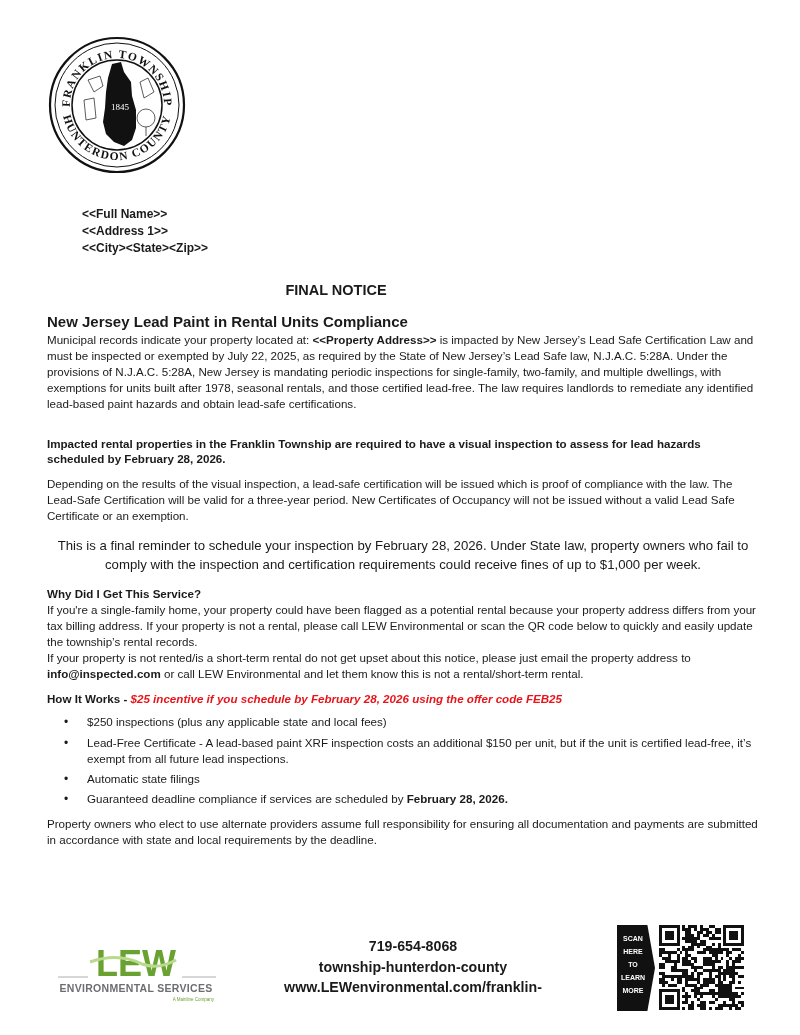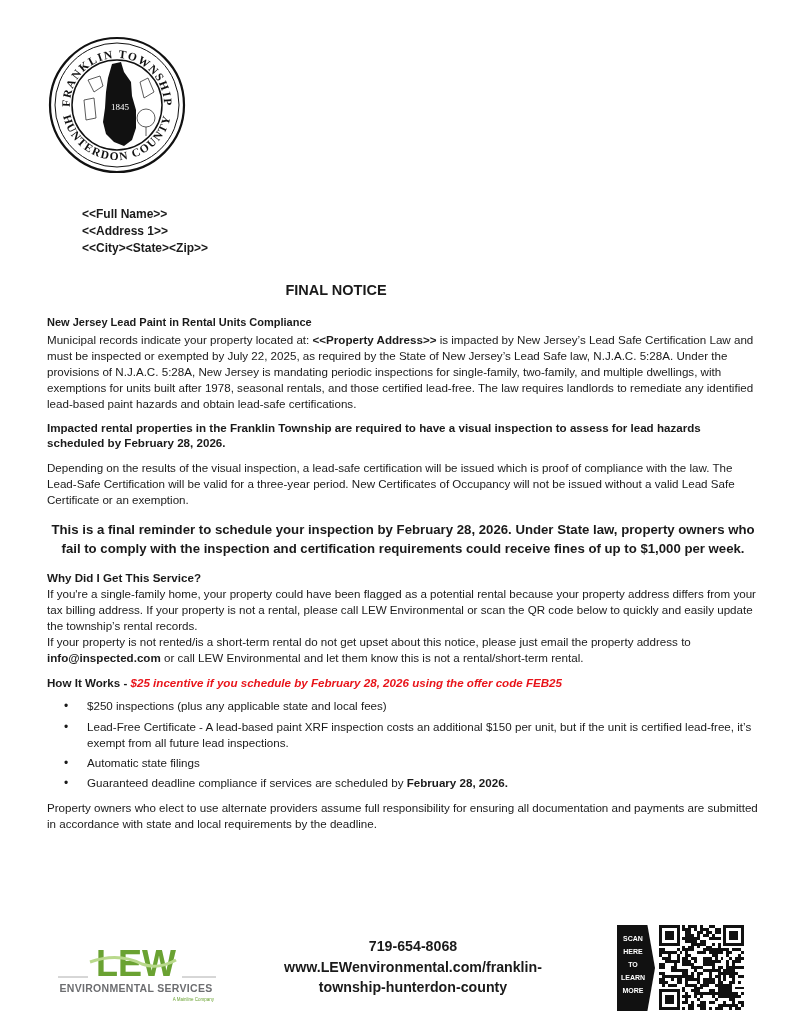--- a/index.html
+++ b/index.html
@@ -5,26 +5,26 @@
   html, body { margin: 0; padding: 0; background: #ffffff; }
   body {
     width: 800px; height: 1035px; position: relative; overflow: hidden;
     font-family: "Liberation Sans", sans-serif; color: #1a1a1a;
   }
   .seal { position: absolute; left: 48px; top: 36px; width: 138px; height: 138px; }
   .address { position: absolute; left: 82px; top: 206px; font-size: 12px; font-weight: bold; line-height: 17px; }
   .address div { white-space: nowrap; }
   .final { position: absolute; left: 0; width: 672px; top: 282px; text-align: center; font-size: 14.5px; font-weight: bold; }
   .content { position: absolute; left: 47px; top: 312px; width: 712px; font-size: 11.6px; line-height: 15.9px; }
-  h2 { margin: 0; font-size: 11px; line-height: 20px; font-weight: bold; }
+  h2 { margin: 0; font-size: 15px; line-height: 20px; font-weight: bold; }
   p { margin: 0; }
-  .mt8 { margin-top: 8px; }
+  .mt8 { margin-top: 24px; }
   .mt9 { margin-top: 9px; }
   .mt12 { margin-top: 12px; }
-  .reminder { text-align: center; font-weight: bold; font-size: 13.2px; line-height: 18.5px; margin-top: 13px; }
+  .reminder { text-align: center; font-weight: normal; font-size: 13.2px; line-height: 18.5px; margin-top: 13px; }
   .red { color: #e8141a; font-style: italic; font-weight: bold; }
   ul { margin: 8px 0 0 0; padding: 0 0 0 40px; list-style: none; }
   ul li { position: relative; line-height: 16.2px; margin-bottom: 4px; }
   ul li::before { content: "\2022"; position: absolute; left: -23px; top: 0; font-size: 12px; }
   b { font-weight: bold; }
   .footer-logo { position: absolute; left: 58px; top: 940px; width: 165px; height: 75px; }
   .footer-contact { position: absolute; left: 250px; top: 936px; width: 326px; text-align: center; font-weight: bold; font-size: 14.2px; line-height: 20.5px; }
   .scan-tag { position: absolute; left: 617px; top: 925px; width: 38px; height: 86px; background: #111; color: #fff;
     clip-path: polygon(0 0, 80% 0, 100% 50%, 80% 100%, 0 100%); font-size: 7px; font-weight: bold; line-height: 13px; text-align: center; padding-top: 7px; box-sizing: border-box; padding-right: 6px; }
   .qr { position: absolute; left: 659px; top: 925px; width: 85px; height: 85px; }
@@ -94,22 +94,22 @@
   <line x1="0" y1="37" x2="30" y2="37" stroke="#9a9a9a" stroke-width="0.8"></line>
   <line x1="124" y1="37" x2="158" y2="37" stroke="#9a9a9a" stroke-width="0.8"></line>
   <text x="78" y="36" text-anchor="middle" font-family="Liberation Sans, sans-serif" font-weight="bold" font-size="36" fill="#6aa232">LEW</text>
   <path d="M 32 22 Q 60 12 84 24 Q 100 30 118 20" stroke="#b9d98c" stroke-width="3" fill="none"></path>
   <text x="78" y="52" text-anchor="middle" font-family="Liberation Sans, sans-serif" font-weight="bold" font-size="10.5" letter-spacing="0.3" fill="#6d6e71">ENVIRONMENTAL SERVICES</text>
   <text x="156" y="61" text-anchor="end" font-family="Liberation Sans, sans-serif" font-size="4.5" fill="#6aa232">A Mainline Company</text>
 </svg>
 
 <div class="footer-contact">
   <div>719-654-8068</div>
+  <div>township-hunterdon-county</div>
   <div>www.LEWenvironmental.com/franklin-</div>
-  <div>township-hunterdon-county</div>
 </div>
 
 <div class="scan-tag">
   <div>SCAN</div>
   <div>HERE</div>
   <div>TO</div>
   <div>LEARN</div>
   <div>MORE</div>
 </div>
 

